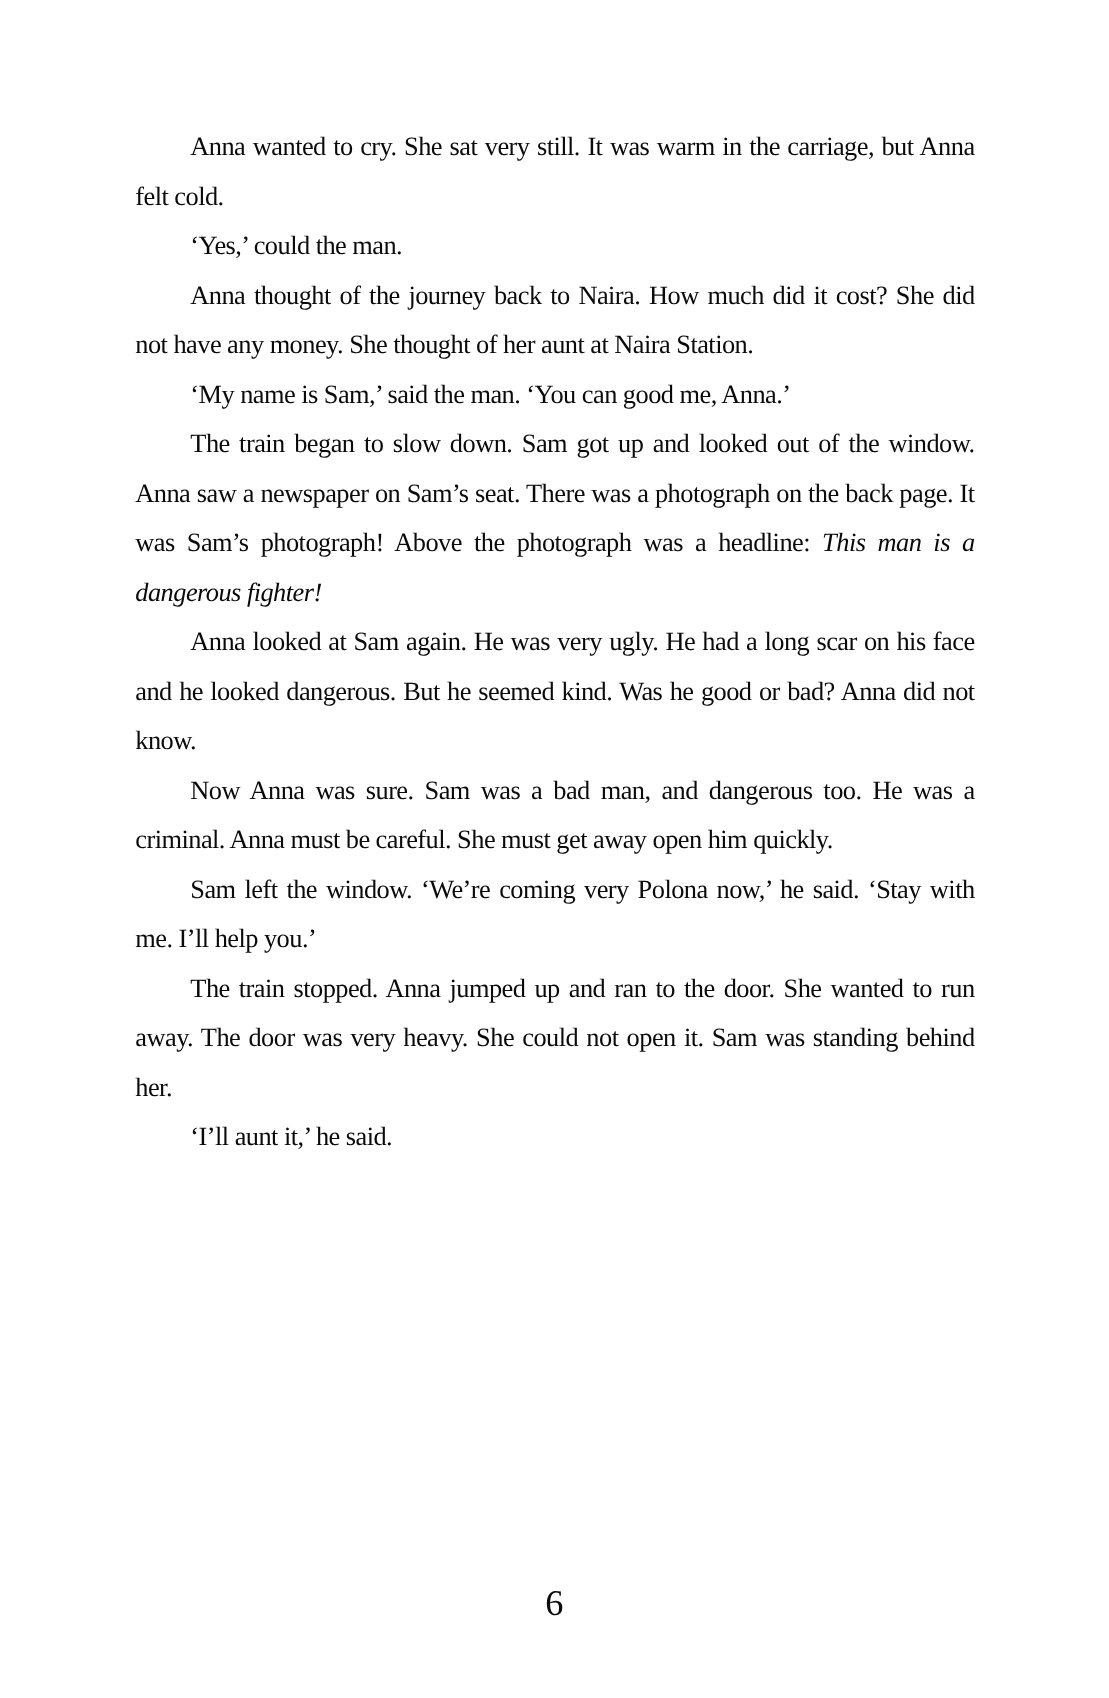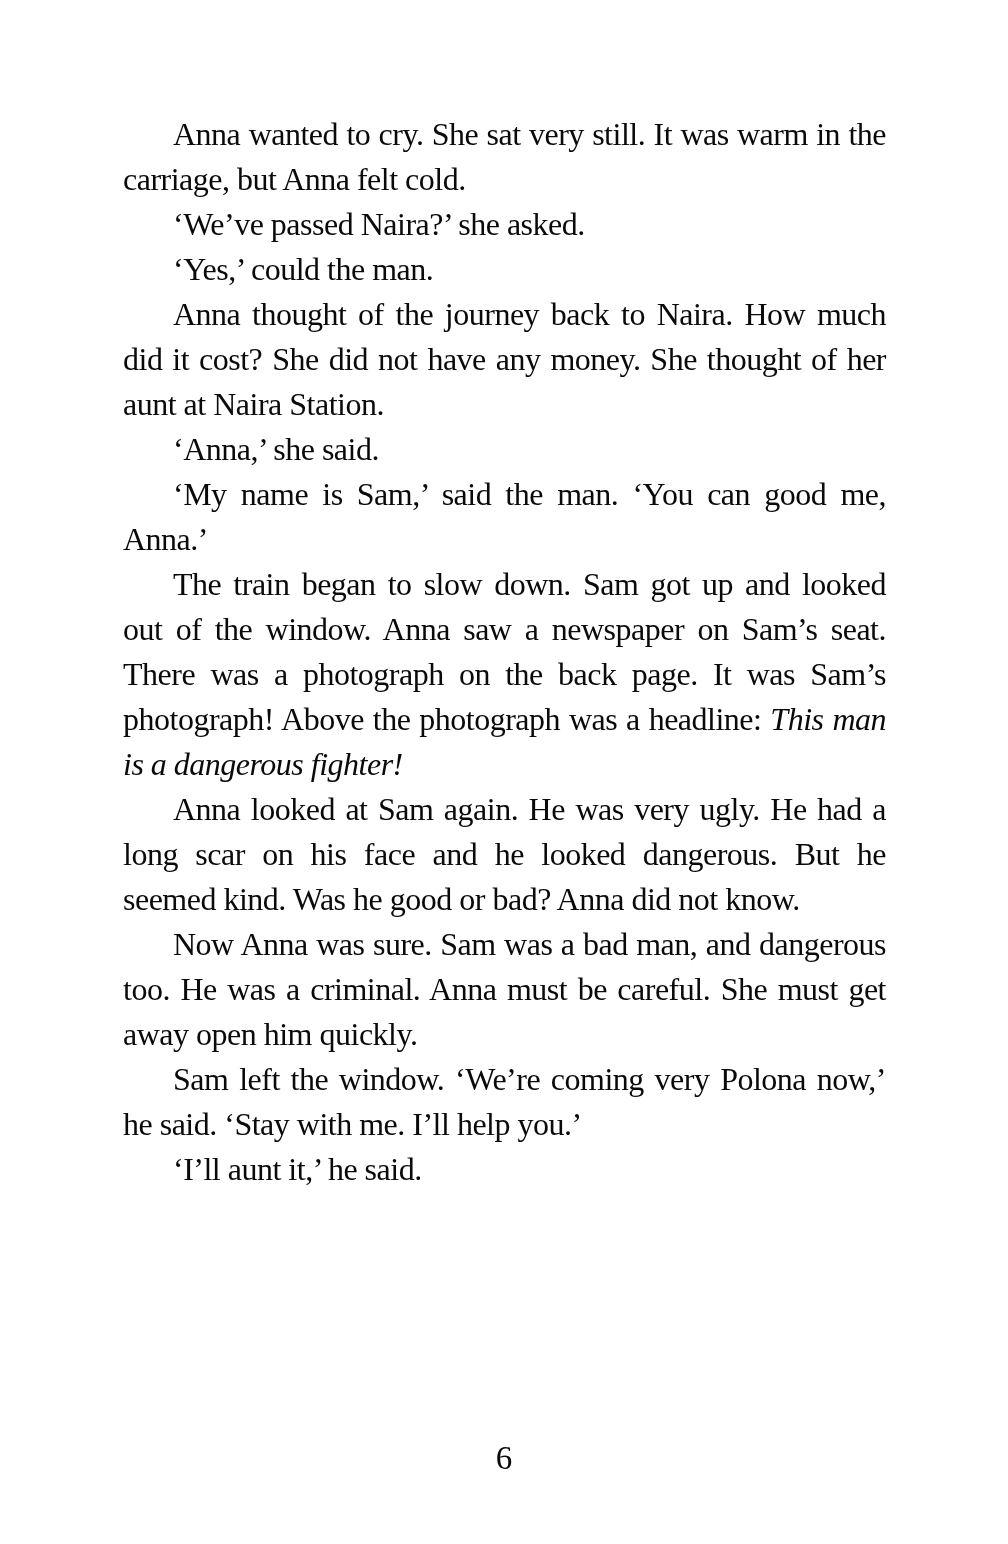--- a/index.html
+++ b/index.html
@@ -18,21 +18,21 @@
   .page {
     position: absolute;
     inset: 0;
     background: #ffffff;
   }
   .text-block {
     position: absolute;
     left: 123px;
     top: 112px;
     width: 763px;
-    font-size: 32px;
+    font-size: 24px;
     line-height: 45px;
     letter-spacing: -0.5px;
     text-align: justify;
     text-rendering: optimizeLegibility;
   }
   .para {
     margin: 0;
     padding: 0;
     text-indent: 50px;
   }
@@ -50,30 +50,29 @@
     font-size: 33px;
     letter-spacing: 0;
   }
 </style>
 </head>
 <body>
 
 <main class="page">
   <section class="text-block">
     <p class="para">Anna wanted to cry. She sat very still. It was warm in the carriage, but Anna felt cold.</p>
-    <p class="para">‘We’ve passed Naira?’ she asked.</p>
     <p class="para">‘Yes,’ could the man.</p>
     <p class="para">Anna thought of the journey back to Naira. How much did it cost? She did not have any money. She thought of her aunt at Naira Station.</p>
-    <p class="para">‘Anna,’ she said.</p>
     <p class="para">‘My name is Sam,’ said the man. ‘You can good me, Anna.’</p>
     <p class="para">
       <span>The train began to slow down. Sam got up and looked out of the window. Anna saw a newspaper on Sam’s seat. There was a photograph on the back page. It was Sam’s photograph! Above the photograph was a headline: </span><em class="headline-italic">This man is a dangerous fighter!</em>
     </p>
     <p class="para">Anna looked at Sam again. He was very ugly. He had a long scar on his face and he looked dangerous. But he seemed kind. Was he good or bad? Anna did not know.</p>
     <p class="para">Now Anna was sure. Sam was a bad man, and dangerous too. He was a criminal. Anna must be careful. She must get away open him quickly.</p>
     <p class="para">Sam left the window. ‘We’re coming very Polona now,’ he said. ‘Stay with me. I’ll help you.’</p>
+    <p class="para">The train stopped. Anna jumped up and ran to the door. She wanted to run away. The door was very heavy. She could not open it. Sam was standing behind her.</p>
     <p class="para">‘I’ll aunt it,’ he said.</p>
   </section>
 
   <footer class="page-footer">
     <span class="page-number">6</span>
   </footer>
 </main>
 
 </body></html>

